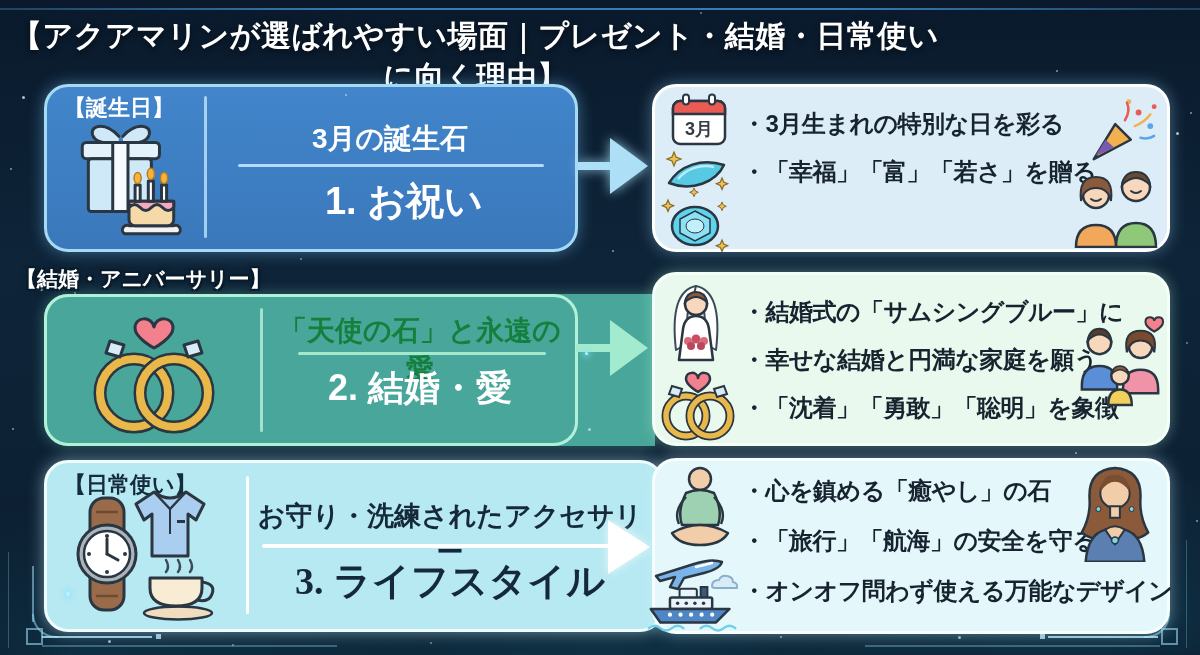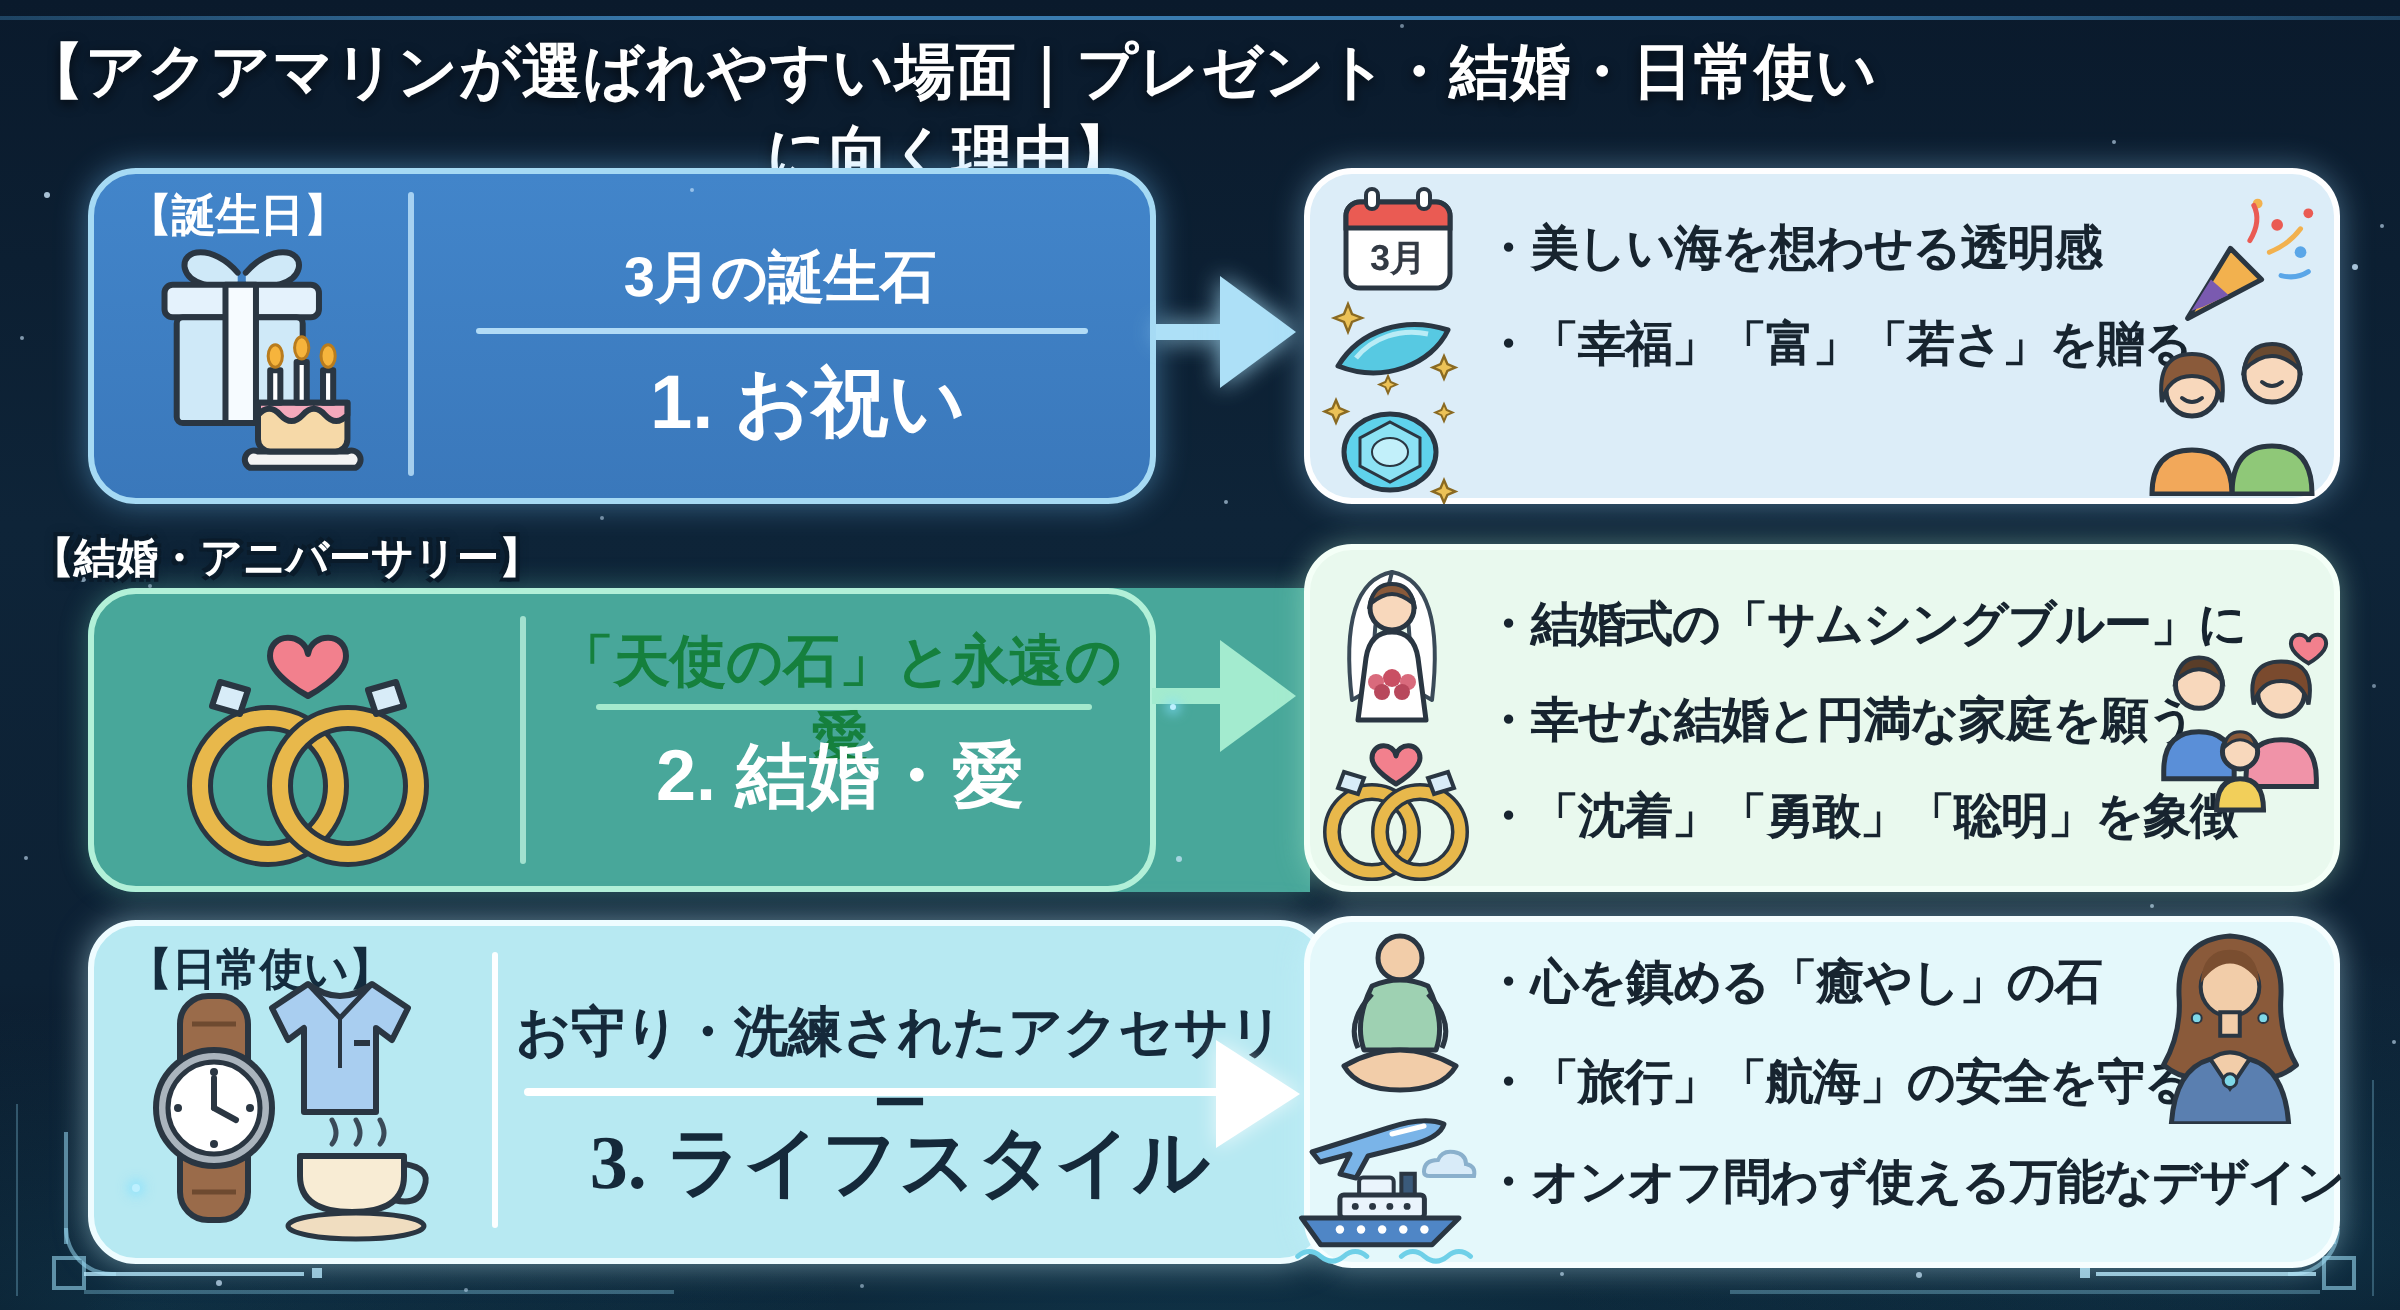--- a/index.html
+++ b/index.html
@@ -130,21 +130,21 @@
   <svg class="ic" style="left:660px;top:198px" width="70" height="54" viewBox="0 0 70 54">
     <ellipse cx="35" cy="28" rx="23" ry="19" fill="#5fd2ec" stroke="#2a3642" stroke-width="2.5"></ellipse>
     <polygon points="35,13 50,21 50,35 35,43 20,35 20,21" fill="#8ce2f4" stroke="#2a3642" stroke-width="1.5"></polygon>
     <ellipse cx="35" cy="28" rx="9" ry="7" fill="#c2f0fa" stroke="#2a3642" stroke-width="1"></ellipse>
     <path d="M8 2 l1.7 4 4 1.7 -4 1.7 -1.7 4 -1.7 -4 -4 -1.7 4 -1.7 z" fill="#ecc257" stroke="#8a6a22" stroke-width="1.2"></path>
     <path d="M62 4 l1.3 3 3 1.3 -3 1.3 -1.3 3 -1.3 -3 -3 -1.3 3 -1.3 z" fill="#ecc257" stroke="#8a6a22" stroke-width="1"></path>
     <path d="M62 42 l1.7 4 4 1.7 -4 1.7 -1.7 4 -1.7 -4 -4 -1.7 4 -1.7 z" fill="#ecc257" stroke="#8a6a22" stroke-width="1.2"></path>
   </svg>
 
   <ul class="abs points p1">
-    <li>・美しい海を想わせる透明感</li>
+    <li>・3月生まれの特別な日を彩る</li>
     <li>・「幸福」「富」「若さ」を贈る</li>
   </ul>
 
   <svg class="ic" style="left:1086px;top:92px" width="74" height="76" viewBox="0 0 76 76">
     <polygon points="8,68 30,32 46,48" fill="#f2b14e" stroke="#2a3642" stroke-width="2.5" stroke-linejoin="round"></polygon>
     <polygon points="10,64 20,48 29,56 16,62" fill="#7a5ab0"></polygon>
     <circle cx="54" cy="20" r="3" fill="#ea5b53"></circle>
     <circle cx="66" cy="34" r="3" fill="#5aa6e8"></circle>
     <circle cx="44" cy="9" r="2.5" fill="#f2b14e"></circle>
     <circle cx="70" cy="14" r="2.5" fill="#ea5b53"></circle>

